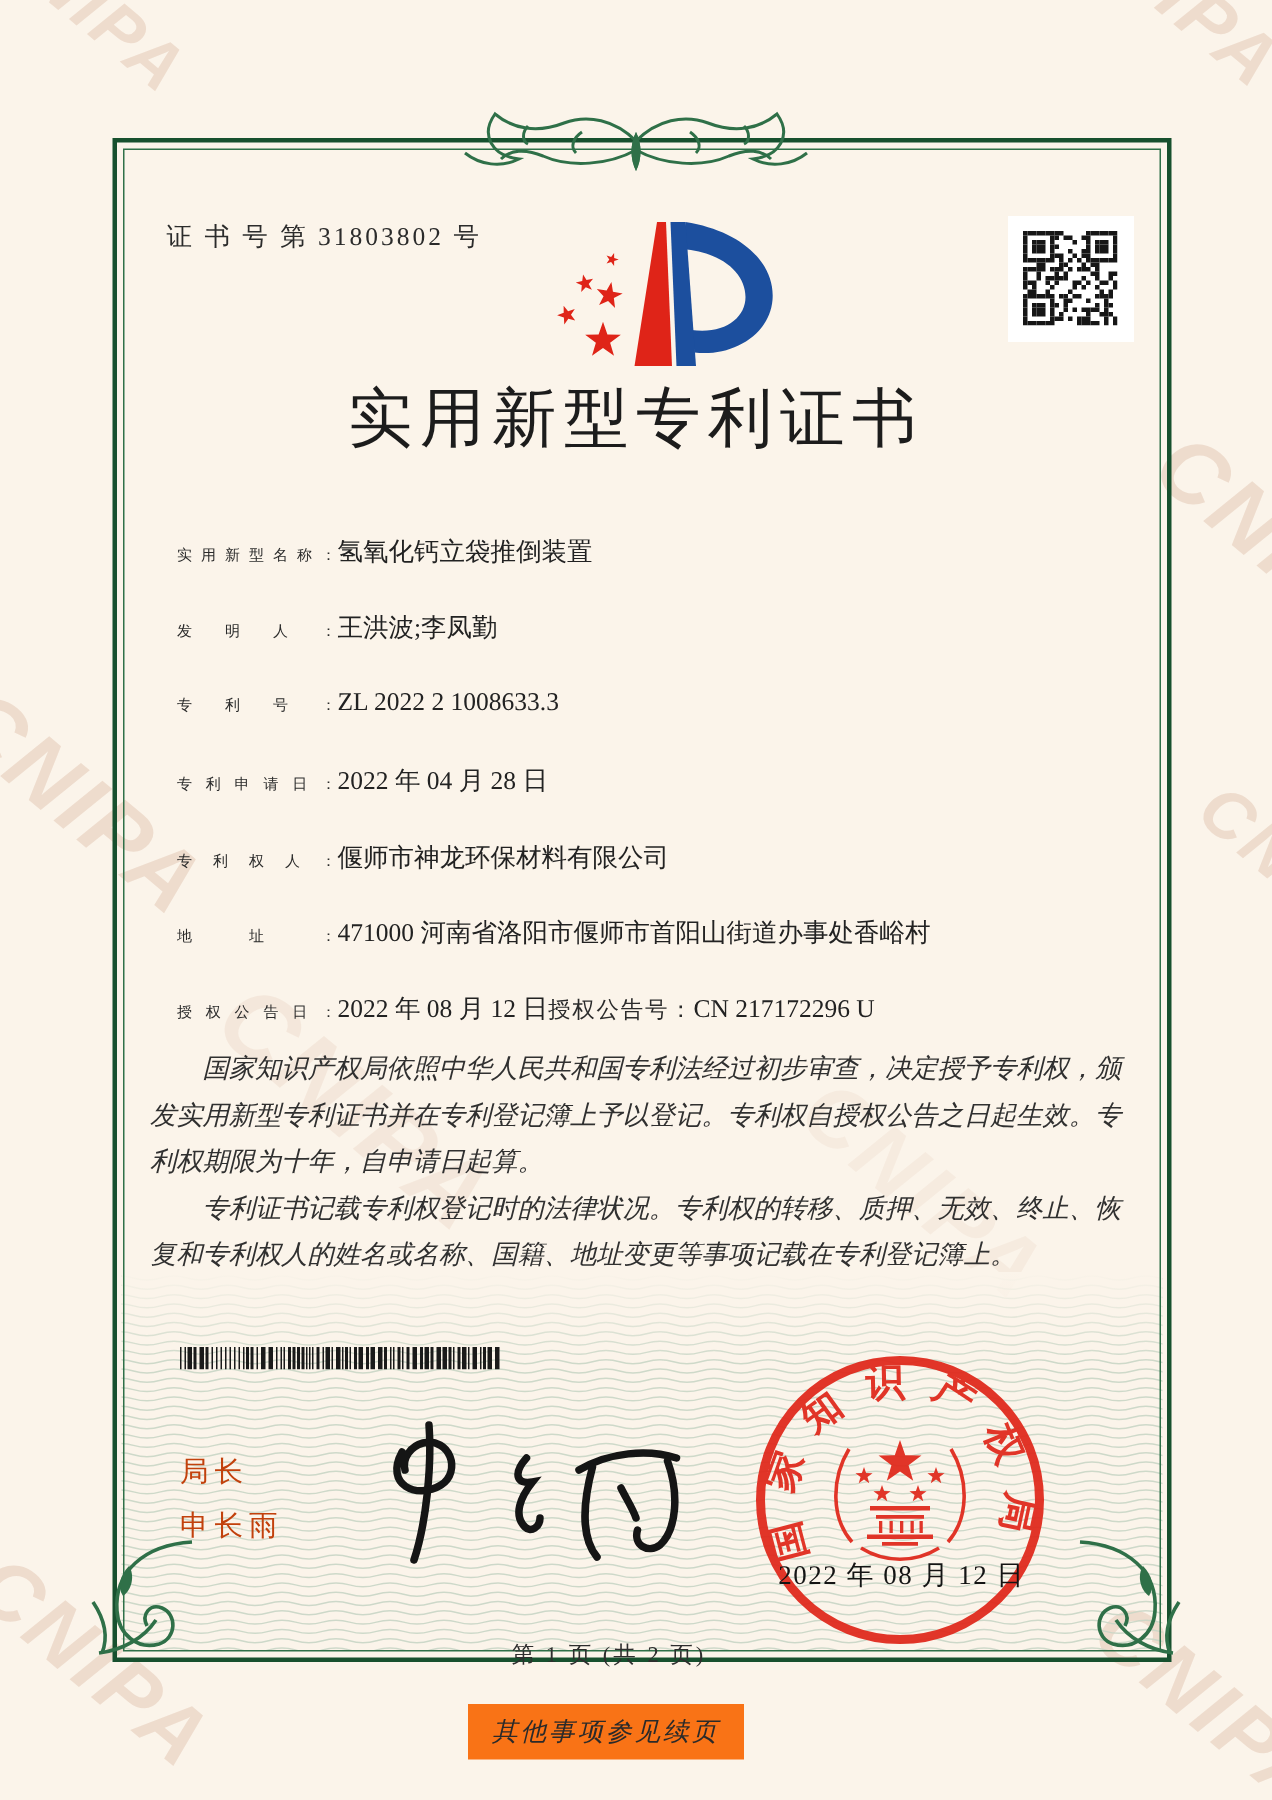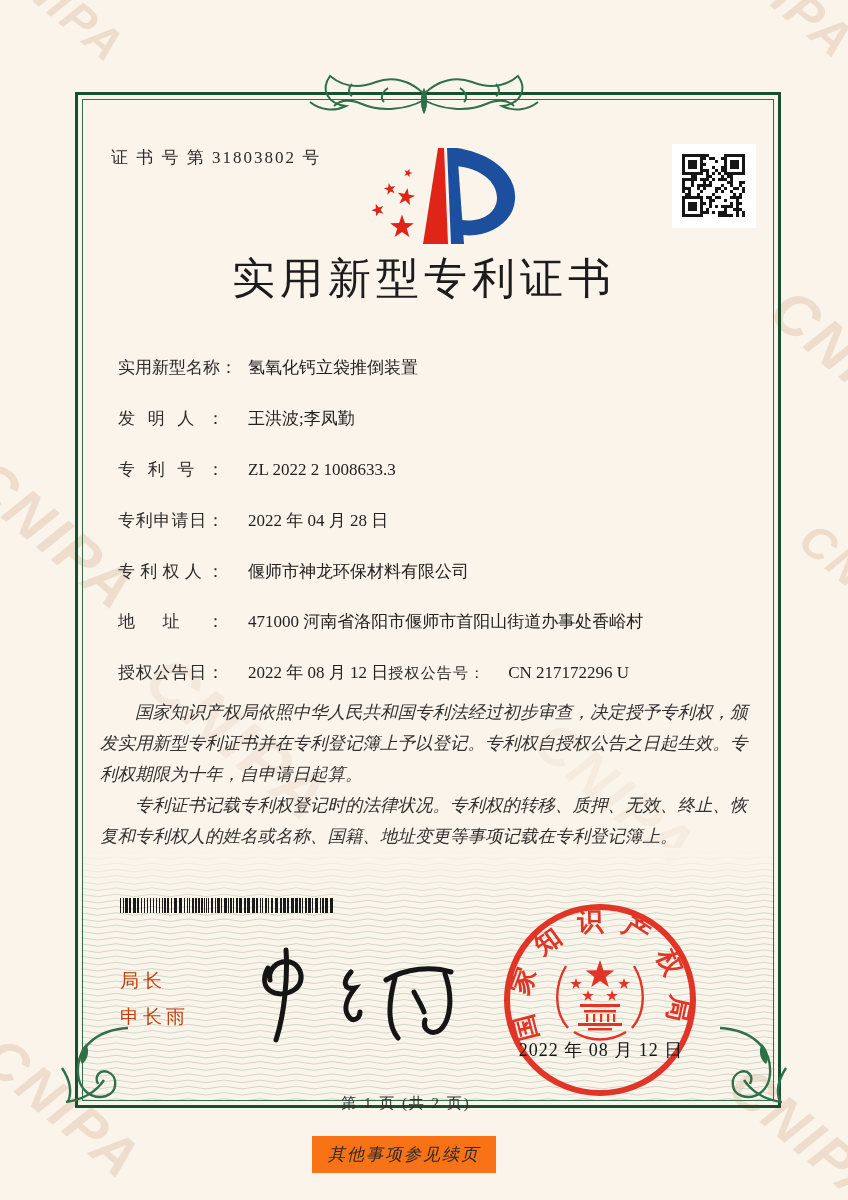--- a/index.html
+++ b/index.html
@@ -29,23 +29,23 @@
 
   
   .certno{left:111px;top:146px;font-size:17px;letter-spacing:2px;color:var(--ink);}
   .logo{left:345px;top:140px;}
   .qr-patch{left:672px;top:144px;width:84px;height:84px;background:#fff;}
   .title{left:0;right:0;top:250px;text-align:center;font-size:43px;font-weight:normal;
          letter-spacing:5px;color:#1c1c1c;}
 
   
   .frow{left:118px;height:24px;white-space:nowrap;}
-  .flabel{display:inline-block;width:106px;font-size:17px;color:var(--ink);
+  .flabel{display:inline-block;width:106px;font-size:10px;color:var(--ink);
           text-align:justify;text-align-last:justify;vertical-align:baseline;}
-  .fvalue{display:inline-block;margin-left:24px;font-size:17px;color:#222;}
+  .fvalue{display:inline-block;margin-left:1px;font-size:17px;color:#222;}
   .flabel2{display:inline-block;width:96px;font-size:15px;color:var(--ink);
           text-align:justify;text-align-last:justify;}
 
   
   .bodytext{left:100px;top:697px;width:650px;font-size:17.5px;line-height:31px;
             font-style:italic;color:#303030;}
   .bodytext p{text-indent:2em;}
 
   
   .waves{left:81px;top:848px;z-index:2;}

